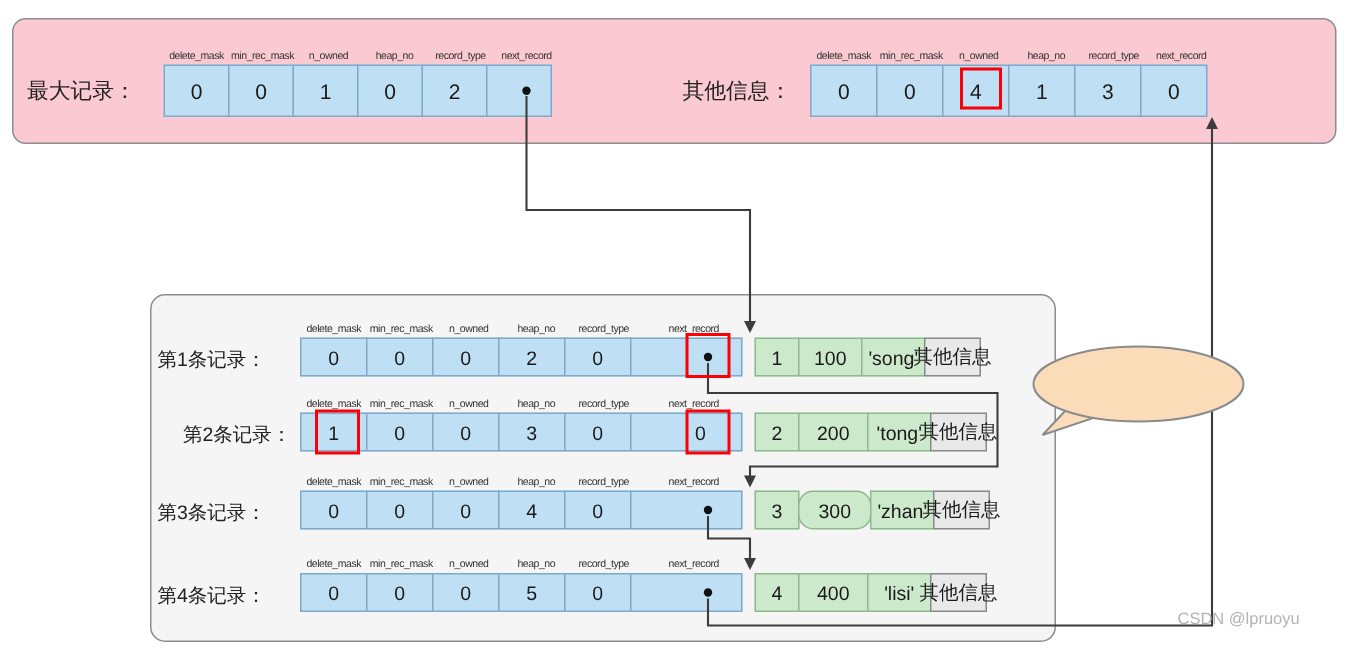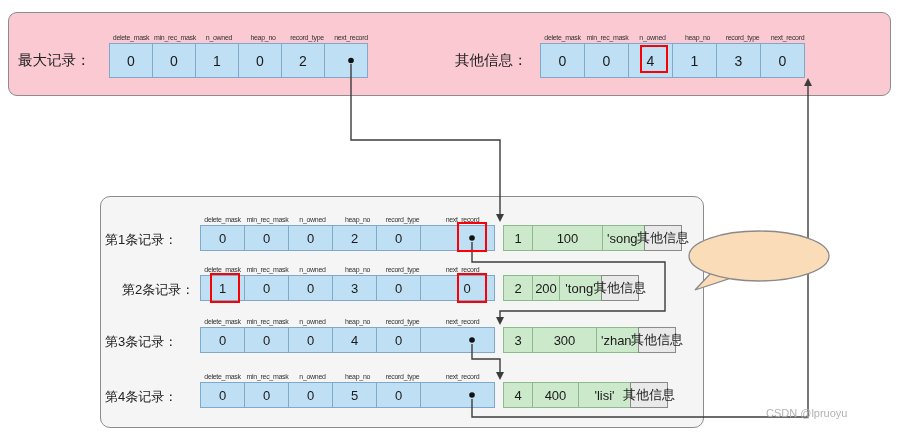--- a/index.html
+++ b/index.html
@@ -49,21 +49,21 @@
     position:absolute;border:2.5px solid #fb0005;box-sizing:border-box;
     z-index:5;background:transparent;
   }
   .overlay{position:absolute;left:0;top:0;z-index:4;pointer-events:none;}
   .bubble-svg{position:absolute;left:685px;top:226px;z-index:6;pointer-events:none;}
   .bubble-text{
     position:absolute;left:692px;top:248px;width:136px;text-align:center;
     font-size:13px;color:#222;z-index:7;white-space:nowrap;
   }
   .watermark{
-    position:absolute;left:766px;top:407px;font-size:11px;color:#b3b3b3;
+    position:absolute;left:785px;top:407px;font-size:11px;color:#b3b3b3;
     z-index:7;white-space:nowrap;
   }
 </style>
 </head>
 <body>
 
 <div class="canvas">
 
   <div class="banner"></div>
 
@@ -183,46 +183,46 @@
         <div class="cell blue" style="width: 45px;">0</div>
         <div class="cell blue" style="width: 45px;">5</div>
         <div class="cell blue" style="width: 45px;">0</div>
         <div class="cell blue nr" style="width: 75px;"></div>
       </div>
     </div>
 
   <div class="tbl h26" id="x-r0" style="left:503px;top:225px">
       <div class="trow">
         <div class="cell green" style="width: 30px;">1</div>
-        <div class="cell green" style="width: 71px;">100</div>
+        <div class="cell green" style="width: 43px;">100</div>
         <div class="cell green" style="width: 43px;">'song'</div>
         <div class="cell grayc" style="width: 38px;">其他信息</div>
       </div>
     </div>
   <div class="tbl h26" id="x-r1" style="left:503px;top:275px">
       <div class="trow">
         <div class="cell green" style="width: 30px;">2</div>
-        <div class="cell green" style="width: 28px;">200</div>
+        <div class="cell green" style="width: 47px;">200</div>
         <div class="cell green" style="width: 43px;">'tong'</div>
         <div class="cell grayc" style="width: 38px;">其他信息</div>
       </div>
     </div>
   <div class="tbl h26" id="x-r2" style="left:503px;top:327px">
       <div class="trow">
         <div class="cell green" style="width: 30px;">3</div>
-        <div class="cell green" style="width: 65px;">300</div>
+        <div class="cell green" style="width: 49px; border-radius: 10px;">300</div>
         <div class="cell green" style="width: 43px;">'zhan'</div>
         <div class="cell grayc" style="width: 38px;">其他信息</div>
       </div>
     </div>
   <div class="tbl h26" id="x-r3" style="left:503px;top:382px">
       <div class="trow">
         <div class="cell green" style="width: 30px;">4</div>
         <div class="cell green" style="width: 47px;">400</div>
-        <div class="cell green" style="width: 53px;">'lisi'</div>
+        <div class="cell green" style="width: 43px;">'lisi'</div>
         <div class="cell grayc" style="width: 38px;">其他信息</div>
       </div>
     </div>
 
   <svg class="overlay" width="900" height="440" viewBox="0 0 900 440">
     <g stroke="#3c3c3c" stroke-width="1.4" fill="none">
       <polyline points="351,64 351,140 500,140 500,215"></polyline>
       <polyline points="472,242 472,262 665,262 665,311 500,311 500,318"></polyline>
       <polyline points="472,344 472,359 500,359 500,373"></polyline>
       <polyline points="472,399 472,417 808,417 808,85"></polyline>

